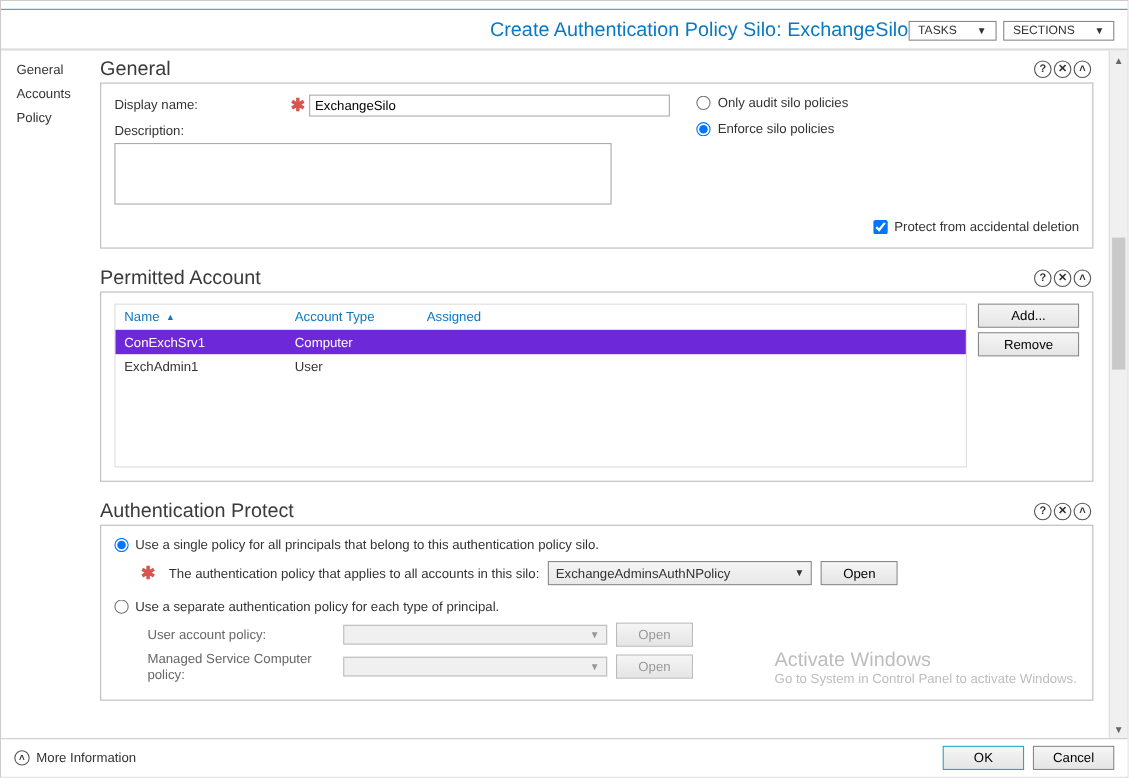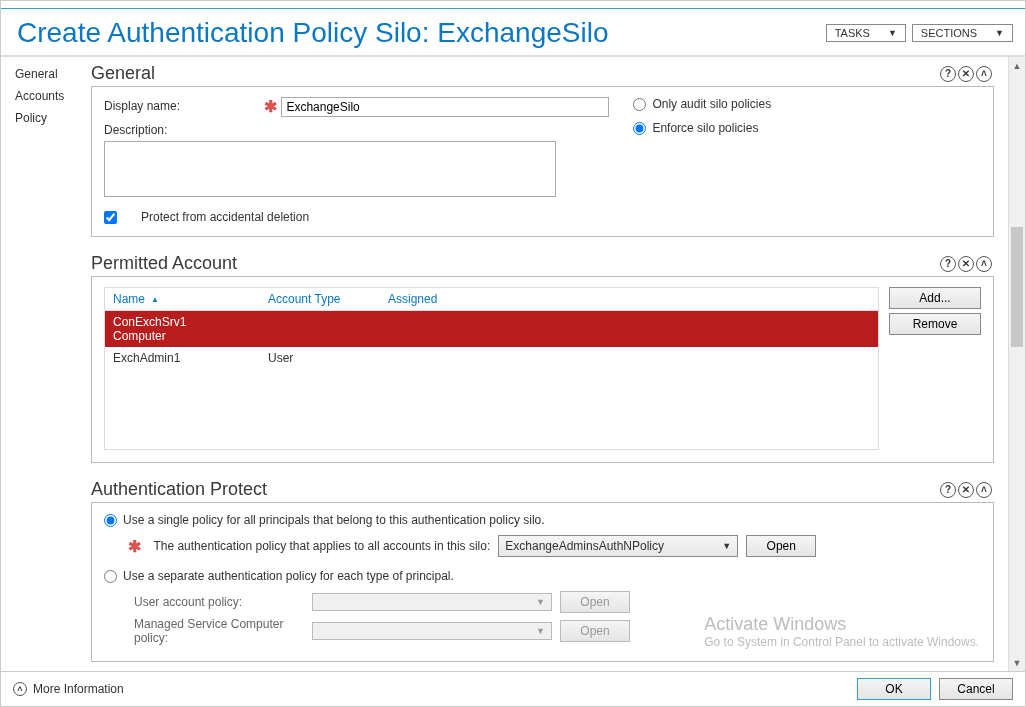--- a/index.html
+++ b/index.html
@@ -25,24 +25,25 @@
   background: #fff;
   border-bottom: 1px solid #2aa3c9;
 }
 .header {
   display: flex;
   align-items: center;
   padding: 8px 12px 6px 16px;
   border-bottom: 2px solid #ddd;
 }
 .header-title {
-  font-size: 28px;
+  font-size: 18px;
   font-weight: 300;
   color: #0a78c2;
   flex: 1;
+  text-align: right;
 }
 .header-btns { display: flex; gap: 6px; }
 .drop-btn {
   border: 1px solid #888;
   background: #fff;
   padding: 2px 8px;
   font-size: 11px;
   display: flex;
   align-items: center;
   gap: 18px;
@@ -111,41 +112,41 @@
   width: 452px;
   height: 56px;
   resize: none;
   font-family: inherit;
   font-size: 12px;
   padding: 2px;
 }
 .radio-col { margin-left: 24px; }
 .radio-row { display: flex; align-items: center; gap: 6px; margin-bottom: 10px; }
 input[type=radio], input[type=checkbox] { margin: 0; }
-.checkbox-row { display: flex; align-items: center; gap: 24px; margin-top: 10px; }
+.checkbox-row { display: flex; align-items: center; gap: 6px; margin-top: 10px; justify-content: flex-end; }
 .accounts-body { display: flex; gap: 10px; }
 .grid {
   flex: 1;
   border: 1px solid #ddd;
 }
 .grid-head {
   display: flex;
   border-bottom: 1px solid #ddd;
   padding: 4px 8px;
   font-size: 12px;
   color: #0a78c2;
   align-items: center;
 }
 .grid-head .col { cursor: pointer; }
 .col-name { width: 155px; display:flex; align-items:center; gap:6px;}
 .col-type { width: 120px; }
 .col-assigned { flex: 1; }
 .sort-tri { font-size: 8px; color: #0a78c2; }
 .grid-row { display: flex; padding: 4px 8px; font-size: 12px; }
-.grid-row.selected { background: #b91c1c; color: #fff; flex-direction: column; }
+.grid-row.selected { background: #6d28d9; color: #fff; }
 .btn-col { width: 92px; display: flex; flex-direction: column; gap: 4px; }
 .std-btn {
   border: 1px solid #888;
   background: linear-gradient(#f5f5f5,#e5e5e5);
   font-size: 12px;
   padding: 3px 0;
   cursor: pointer;
   font-family: inherit;
 }
 .policy-body { font-size: 12px; }

